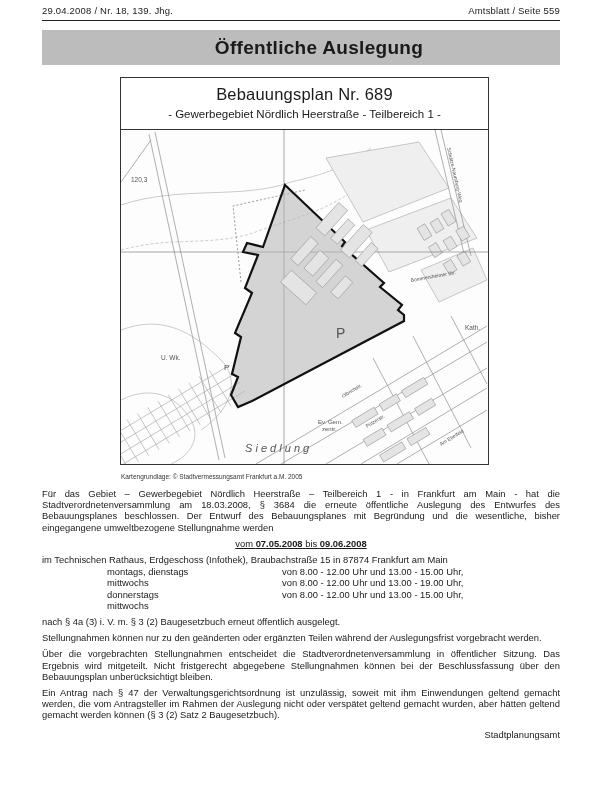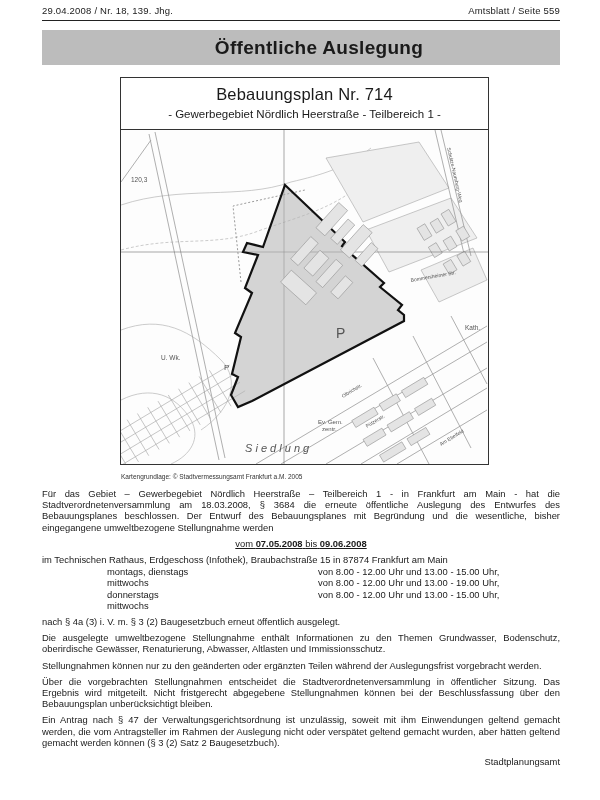--- a/index.html
+++ b/index.html
@@ -21,21 +21,21 @@
   .fig-title .t1 { font-size:16.5px; letter-spacing:.2px; }
   .fig-title .t2 { font-size:11.5px; margin-top:4px; }
   .fig-map { display:block; width:367px; height:334px; background:#fdfdfd; }
   .fig-caption { position:absolute; top:473px; left:121px; font-size:6.5px; color:#333; }
   
   .bodytxt { position:absolute; top:488px; left:42px; width:518px; font-size:9.4px; line-height:11.2px; }
   .bodytxt p { text-align:justify; margin-bottom:5px; }
   .dateline { text-align:center; margin:2px 0 5px 0;text-decoration:underline; }
   .dateline b { font-weight:bold; }
   .sched { margin:1px 0 5px 0; }
-  .sched-row { display:flex;gap:36px; }
+  .sched-row { display:flex; }
   .sched-row .days { width:175px; margin-left:65px; }
   .sched-row .hours { flex:1; }
   .signature { text-align:right; margin-top:8px; line-height:11.5px; }
   
   .ln { stroke:#b4b4b4; fill:none; stroke-width:0.7; }
   .rd { stroke:#9a9a9a; fill:none; stroke-width:0.8; }
   .blk { stroke:#a5a5a5; fill:#efefef; stroke-width:0.6; }
   .bld { stroke:#969696; fill:#e4e4e4; stroke-width:0.6; }
   .grid { stroke:#6f6f6f; stroke-width:0.6; }
   .maplbl { fill:#555; font-family:"Liberation Sans", sans-serif; }
@@ -49,21 +49,21 @@
     <span>29.04.2008 / Nr. 18, 139. Jhg.</span>
     <span>Amtsblatt / Seite 559</span>
   </div>
 
   <div class="banner">
     <span>Öffentliche Auslegung</span>
   </div>
 
   <div class="figure">
     <div class="fig-title">
-      <div class="t1">Bebauungsplan Nr. 714</div>
+      <div class="t1">Bebauungsplan Nr. 689</div>
       <div class="t2">- Gewerbegebiet Nördlich Heerstraße - Teilbereich 1 -</div>
     </div>
 
     <svg class="fig-map" viewBox="0 0 367 334">
 
       <rect x="0" y="0" width="367" height="334" fill="#fdfdfd"></rect>
 
       <g>
         <path class="ln" d="M0,75 C60,55 120,70 170,52 C200,45 225,38 250,18"></path>
         <path class="ln" d="M0,120 C55,105 95,118 140,100 C175,88 205,80 230,62" stroke-dasharray="3,2"></path>
@@ -188,21 +188,20 @@
       <div class="sched-row">
         <span class="days">donnerstags</span>
         <span class="hours">von 8.00 - 12.00 Uhr und 13.00 - 15.00 Uhr,</span>
       </div>
       <div class="sched-row">
         <span class="days">mittwochs</span>
       </div>
     </div>
 
     <p>nach § 4a (3) i. V. m. § 3 (2) Baugesetzbuch erneut öffentlich ausgelegt.</p>
-    <p>Die ausgelegte umweltbezogene Stellungnahme enthält Informationen zu den Themen Grundwasser, Bodenschutz, oberirdische Gewässer, Renaturierung, Abwasser, Altlasten und Immissionsschutz.</p>
     <p>Stellungnahmen können nur zu den geänderten oder ergänzten Teilen während der Auslegungsfrist vorgebracht werden.</p>
     <p>Über die vorgebrachten Stellungnahmen entscheidet die Stadtverordnetenversammlung in öffentlicher Sitzung. Das Ergebnis wird mitgeteilt. Nicht fristgerecht abgegebene Stellungnahmen können bei der Beschlussfassung über den Bebauungsplan unberücksichtigt bleiben.</p>
     <p>Ein Antrag nach § 47 der Verwaltungsgerichtsordnung ist unzulässig, soweit mit ihm Einwendungen geltend gemacht werden, die vom Antragsteller im Rahmen der Auslegung nicht oder verspätet geltend gemacht wurden, aber hätten geltend gemacht werden können (§ 3 (2) Satz 2 Baugesetzbuch).</p>
 
     <div class="signature">
       <div>Stadtplanungsamt</div>
     </div>
   </div>
 
 </div>

